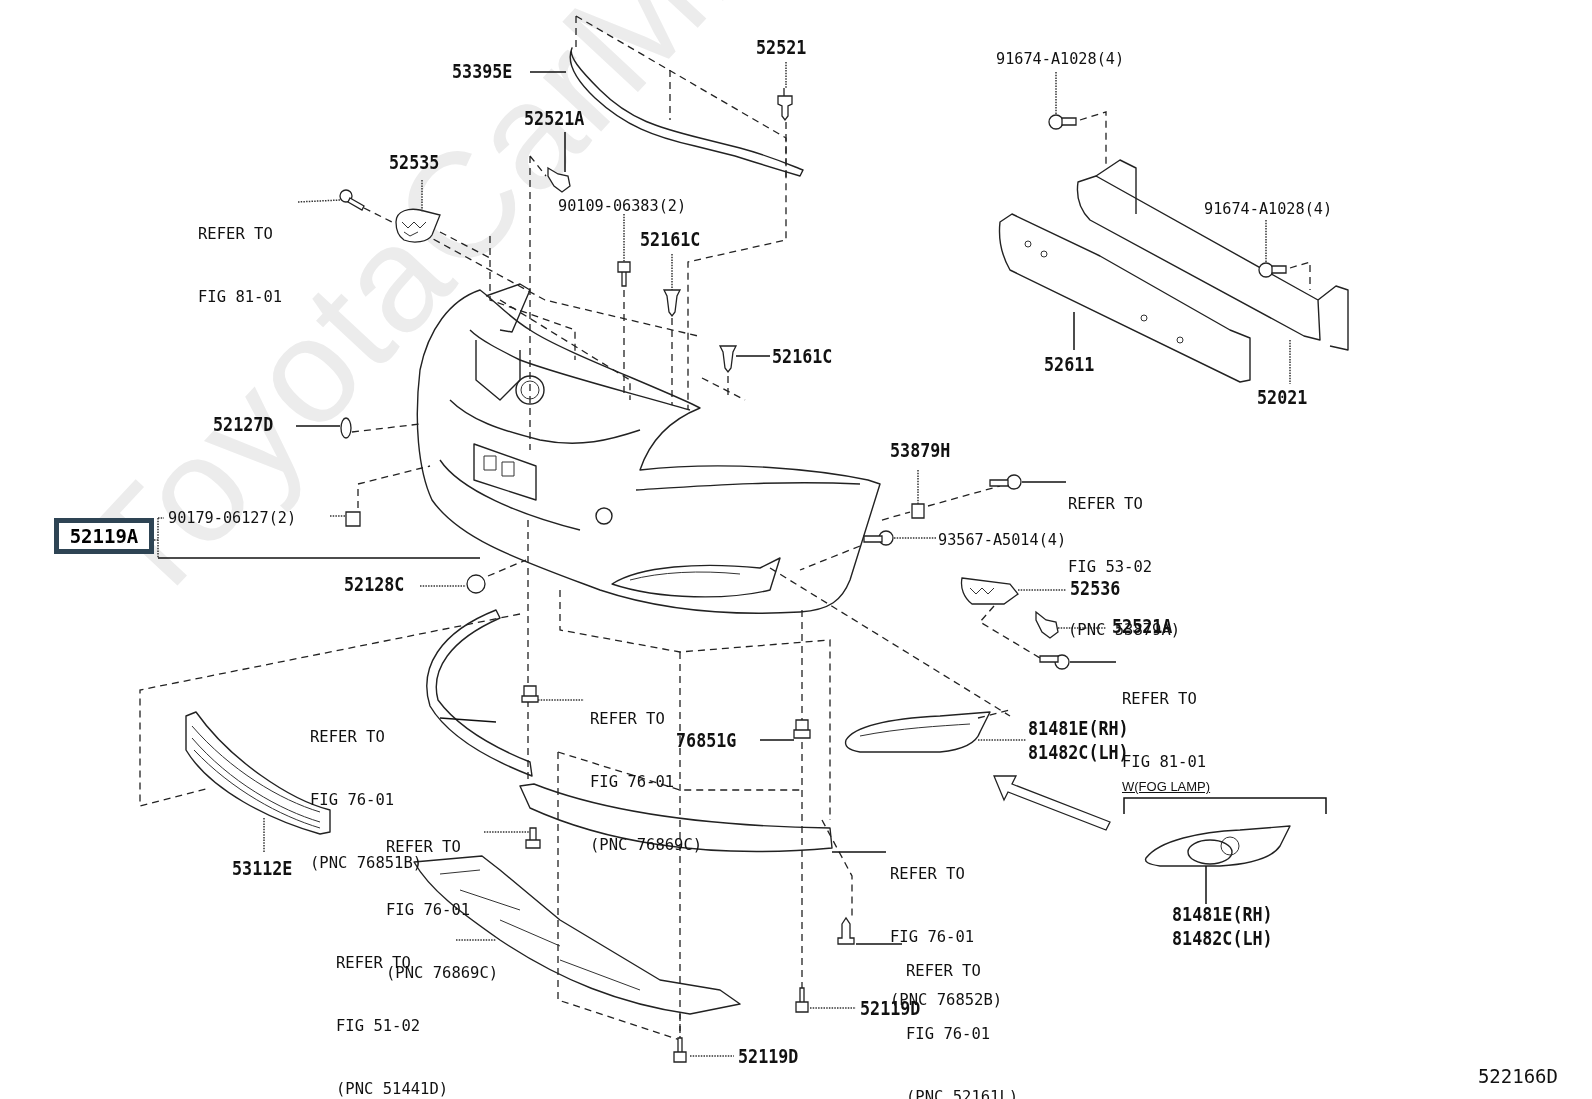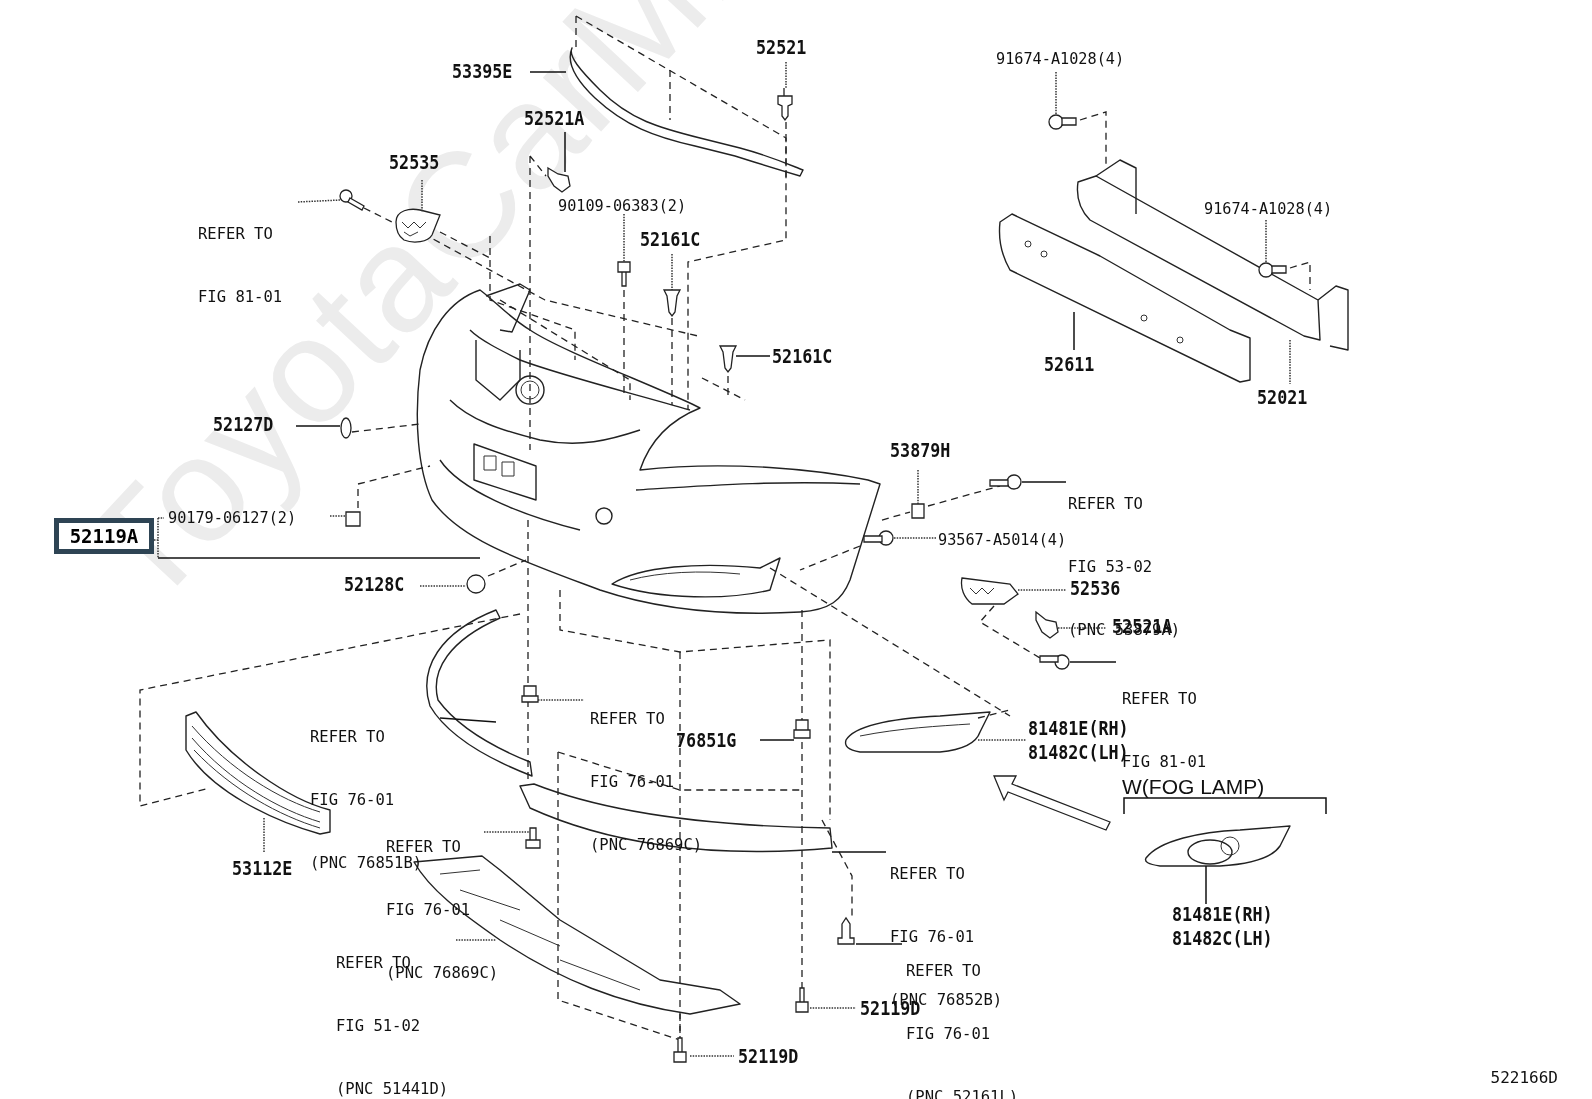--- a/index.html
+++ b/index.html
@@ -2,24 +2,24 @@
 <html><head>
 <meta charset="utf-8">
 <style>
   html, body { margin:0; padding:0; background:#ffffff; }
   body { width:1592px; height:1099px; position:relative; overflow:hidden; font-family:"DejaVu Sans Mono","Liberation Mono",monospace; color:#111; }
   #stage { position:absolute; left:0; top:0; width:1592px; height:1099px; }
   .watermark { position:absolute; left:50px; top:520px; font-family:"Liberation Sans",sans-serif; font-size:150px; color:#ececec; transform:rotate(-47deg); transform-origin:left top; white-space:nowrap; letter-spacing:2px; pointer-events:none; }
   .lbl { position:absolute; font-family:"DejaVu Sans Mono","Liberation Mono",monospace; font-size:19px; line-height:21px; white-space:pre; color:#111; font-weight:bold; transform:scaleX(0.88); transform-origin:left top; }
   .lbl.small { font-size:16px; line-height:21px; font-weight:normal; transform:scaleX(0.95); }
   .lbl.ref { font-size:16px; line-height:21px; font-weight:normal; transform:scaleX(0.97); }
-  .lbl.sans { font-family:"Liberation Sans",sans-serif; font-size:21px; font-weight:normal; transform:none; }
+  .lbl.sans { font-family:"Liberation Sans",sans-serif; font-size:13px; font-weight:normal; transform:none;text-decoration:underline; }
   .hl { position:absolute; left:54px; top:518px; width:100px; height:36px; background:#2e4454; padding:5px; box-sizing:border-box; }
   .hl span { display:block; width:100%; height:100%; background:#fff; font-family:"DejaVu Sans Mono","Liberation Mono",monospace; font-size:19px; font-weight:bold; line-height:26px; text-align:center; color:#000000; }
-  .figid { position:absolute; right:34px; bottom:12px; font-family:"DejaVu Sans Mono","Liberation Mono",monospace; font-size:16px; color:#111; }
+  .figid { position:absolute; right:34px; bottom:12px; font-family:"DejaVu Sans Mono","Liberation Mono",monospace; font-size:19px; color:#111; }
   svg { position:absolute; left:0; top:0; }
   .part { fill:none; stroke:#222; stroke-width:1.4; stroke-linejoin:round; }
   .thin { fill:none; stroke:#333; stroke-width:1; }
   .dash { fill:none; stroke:#222; stroke-width:1.3; stroke-dasharray:7 5; }
   .lead { fill:none; stroke:#111; stroke-width:1.5; }
   .dot { fill:none; stroke:#333; stroke-width:1.5; stroke-dasharray:1.5 1.2; }
   .fill { fill:#fff; stroke:#222; stroke-width:1.3; }
 </style>
 </head>
 <body>

